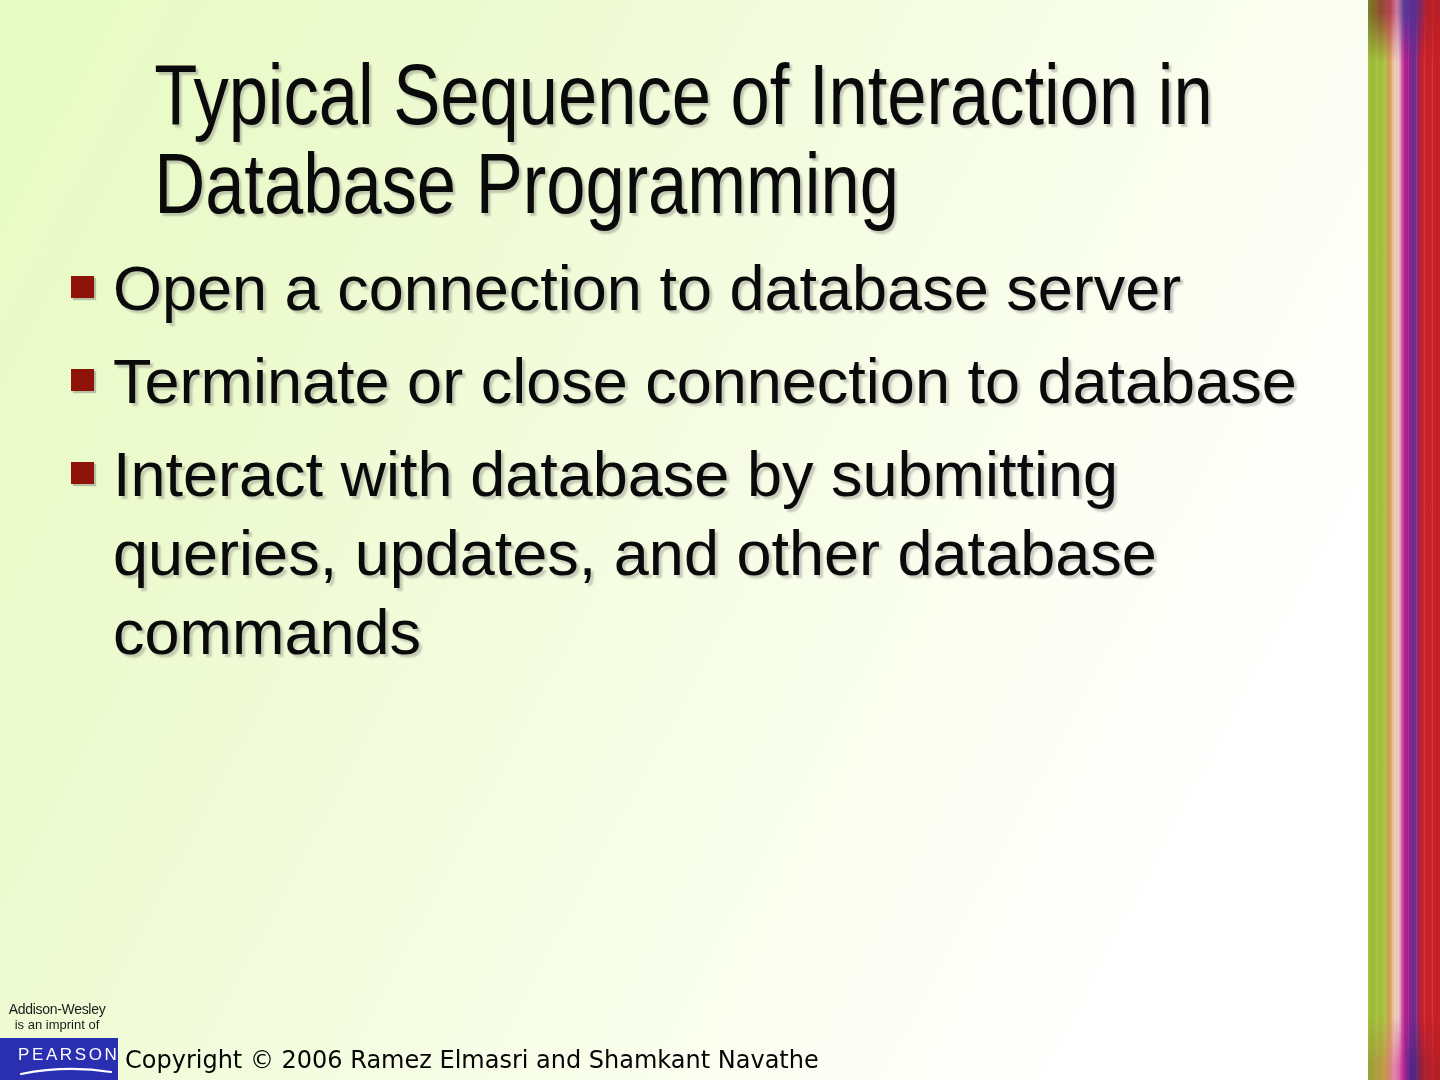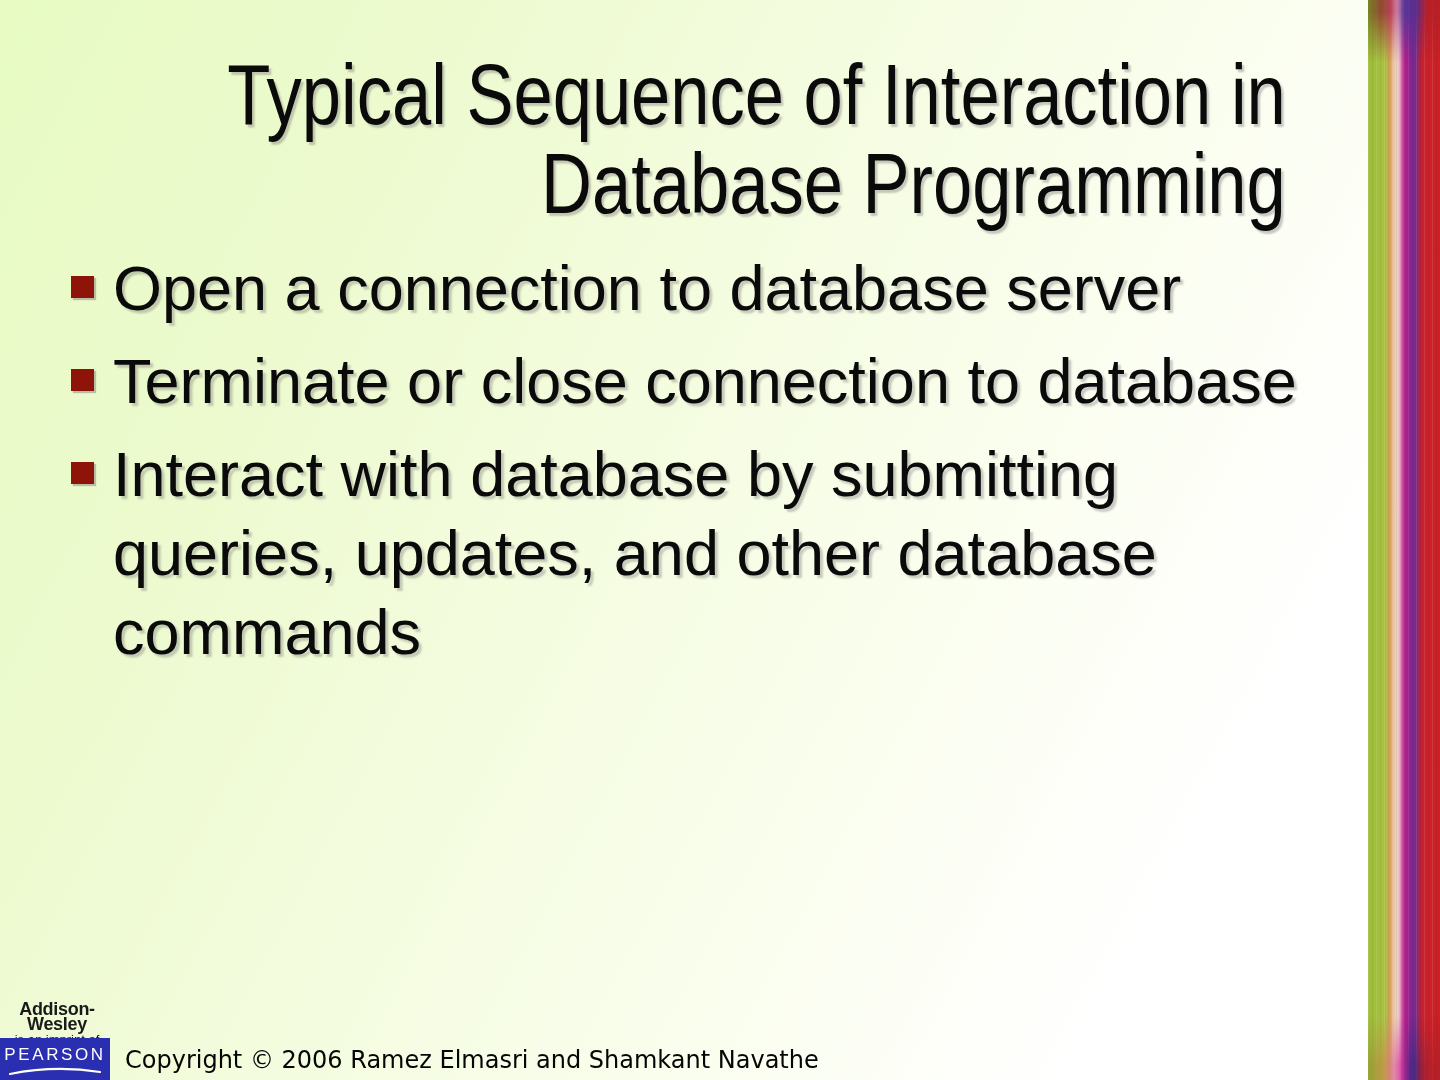--- a/index.html
+++ b/index.html
@@ -24,37 +24,37 @@
     background:linear-gradient(to right,#6b6d20 0%,#8c242b 18%,#b02458 32%,#c25f93 40%,#3a3f9e 50%,#54308f 64%,#5b2d86 70%,#b02028 82%,#b51f26 100%);
     -webkit-mask-image:linear-gradient(to bottom,#000 20%,transparent 100%);
     mask-image:linear-gradient(to bottom,#000 20%,transparent 100%);
   }
   .stripe .smudge-bottom{position:absolute;bottom:0;left:0;right:0;height:64px;opacity:.7;
     background:linear-gradient(to right,#8f9a31 0%,#cb8a4a 22%,#e070a8 36%,#cf2d9a 46%,#472786 58%,#3b2a80 64%,#8c1f3e 75%,#b11f29 86%,#ad2026 100%);
     -webkit-mask-image:linear-gradient(to top,#000 25%,transparent 100%);
     mask-image:linear-gradient(to top,#000 25%,transparent 100%);
   }
   
-  .title{position:absolute;top:50px;left:30px;width:1380px;text-align:right;
+  .title{position:absolute;top:50px;left:30px;width:1380px;text-align:left;
     color:#0a0a0a;font-size:86px;line-height:89px;font-weight:normal;
     text-shadow:3px 3px 2px rgba(120,120,120,.40);}
   .title .tline{transform:scaleX(.82);transform-origin:50% 50%;white-space:nowrap;}
   
   .bullets{position:absolute;top:249px;left:71px;width:1282px;list-style:none;margin:0;padding:0;}
   .bullets li{position:relative;padding-left:42px;margin:0 0 14px 0;
     font-size:63px;line-height:79px;color:#0a0a0a;
     text-shadow:3px 3px 2px rgba(120,120,120,.38);}
   .bullet-sq{position:absolute;left:0;top:27px;width:23px;height:22px;background:#8e1409;
     box-shadow:2px 2px 1px rgba(120,120,120,.45);}
   
   .imprint{position:absolute;left:6px;top:1002px;width:102px;text-align:center;color:#1a1a1a;}
-  .imprint .name{font-size:18px;font-weight:bold;letter-spacing:-.3px;line-height:15px;}
+  .imprint .name{font-size:14px;font-weight:normal;letter-spacing:-.3px;line-height:15px;}
   .imprint .tag{font-size:13px;line-height:15px;}
-  .pearson{position:absolute;left:0;top:1038px;width:110px;height:42px;background:#2a2eb0;
-    display:flex;flex-direction:column;align-items:center;justify-content:center;}
+  .pearson{position:absolute;left:0;top:1038px;width:100px;height:42px;background:#2a2eb0;
+    display:flex;flex-direction:column;justify-content:center;padding-left:18px;}
   .pearson .word{color:#fff;font-size:17px;letter-spacing:2.6px;line-height:17px;margin-top:3px;}
   .pearson svg{display:block;margin-top:1px;}
   .copyright{position:absolute;left:125px;top:1046px;font-size:24px;color:#050505;
     font-family:"DejaVu Sans",sans-serif;}
 </style>
 </head>
 <body>
 
 <div class="slide">
 

